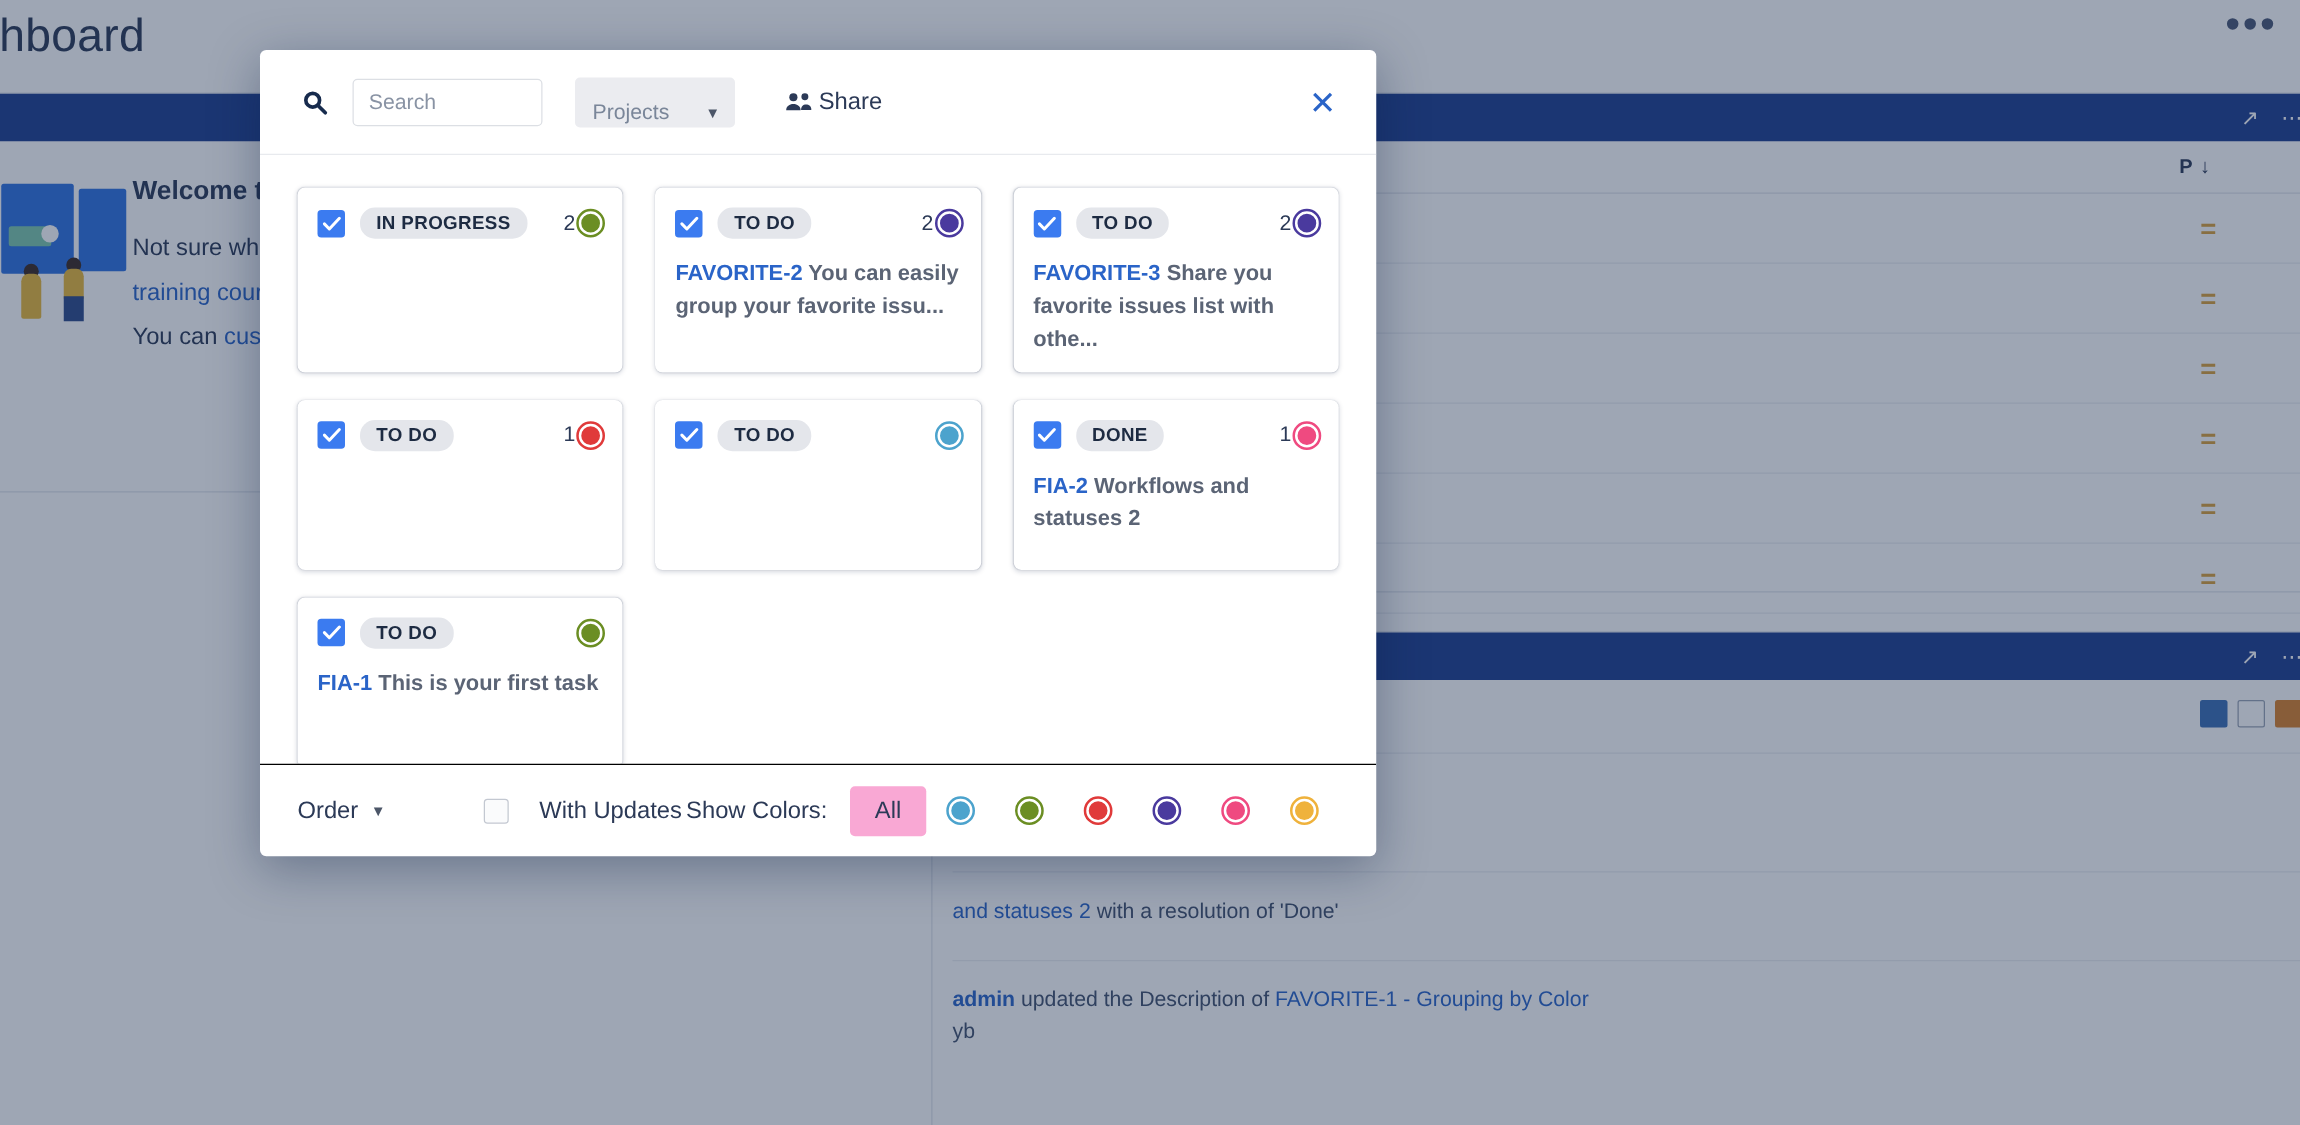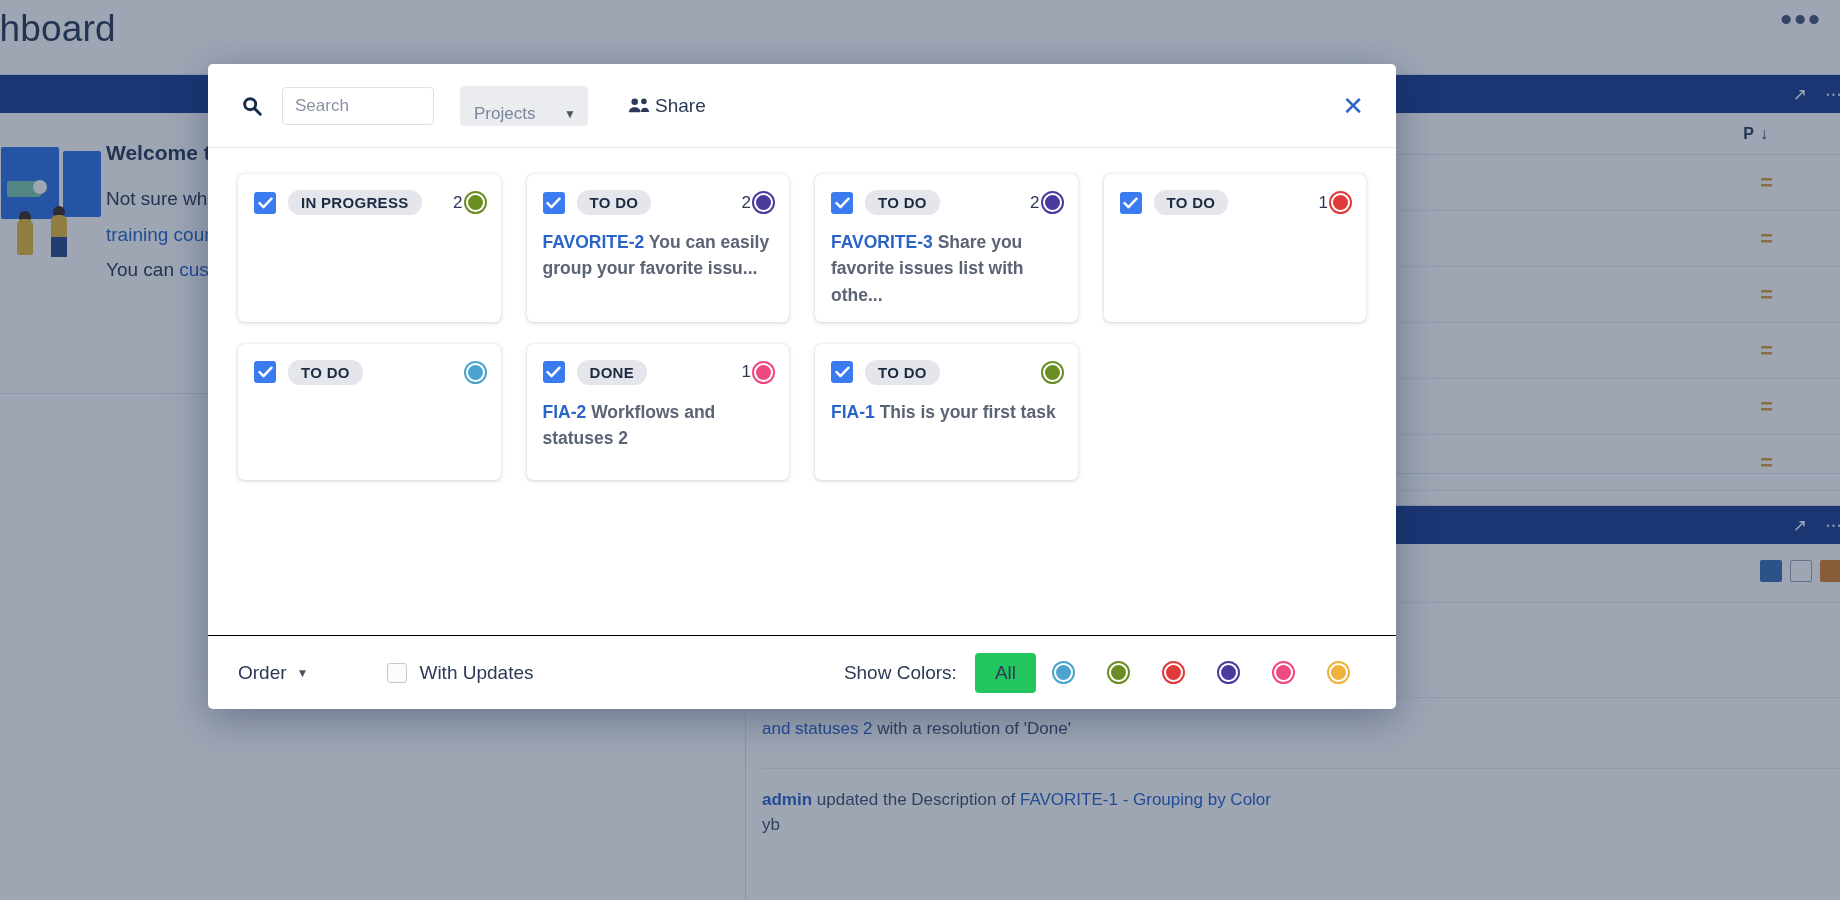--- a/index.html
+++ b/index.html
@@ -142,22 +142,22 @@
 
   
   #scrim {
     position: absolute; inset: 0;
     background: rgba(23,43,77,.42);
   }
 
   
   #modal {
     position: absolute;
-    left: 208px; top: 64px;
-    width: 1188px; height: 645px;
+    left: 208px; top: 40px;
+    width: 893px; height: 645px;
     background: #ffffff;
     border-radius: 5px;
     box-shadow: 0 10px 40px rgba(9,30,66,.35);
     display: flex; flex-direction: column;
     overflow: hidden;
   }
   .modal-head {
     height: 84px;
     border-bottom: 1px solid #e8eaee;
     display: flex; align-items: center;
@@ -207,21 +207,21 @@
     padding: 4px 6px;
   }
 
   .modal-body {
     flex: 1;
     padding: 26px 30px 0 30px;
     overflow: hidden;
   }
   .card-grid {
     display: grid;
-    grid-template-columns: repeat(4, 1fr);
+    grid-template-columns: repeat(3, 1fr);
     gap: 22px 26px;
   }
   .card {
     background: #ffffff;
     border-radius: 6px;
     box-shadow: 0 1px 4px rgba(9,30,66,.18), 0 0 1px rgba(9,30,66,.18);
     min-height: 136px;
     padding: 16px 16px 14px 16px;
     display: flex; flex-direction: column;
   }
@@ -273,36 +273,36 @@
     height: 74px;
     border-top: 1px solid #000000;
     display: flex; align-items: center;
     padding: 0 30px;
   }
   .order-ctl {
     display: flex; align-items: center; gap: 10px;
     font-size: 19px; color: #2c3a57; cursor: pointer;
   }
   .wu-wrap {
-    display: flex; align-items: center; gap: 12px;
+    display: flex; align-items: center; gap: 24px;
     margin-left: 34px;
     font-size: 19px; color: #2c3a57; cursor: pointer; padding-left: 45px;
   }
   .wu-box {
     width: 20px; height: 20px;
     border: 1px solid #c3c8d1; border-radius: 3px;
     background: #fafbfc;
   }
   .colors-wrap {
     margin-left: auto;
     display: flex; align-items: center; gap: 0;
   }
   .sc-label { font-size: 19px; color: #2c3a57; margin-right: 18px; }
   .all-btn {
-    background: #22c55e; border-radius: 4px;
+    background: #f9a8d4; border-radius: 4px;
     padding: 9px 20px;
     font-size: 19px; color: #2c3a57;
     cursor: pointer;
   }
   .sw {
     width: 19px; height: 19px; border-radius: 50%;
     margin: 0 18px; position: relative;
     border: 2px solid #ffffff; box-sizing: border-box;
     cursor: pointer;
   }

